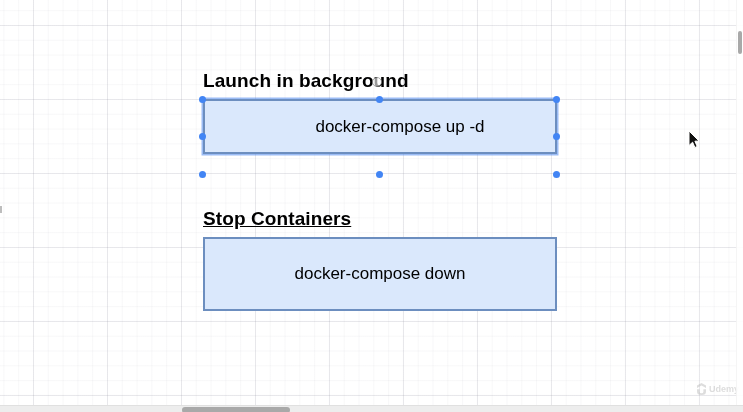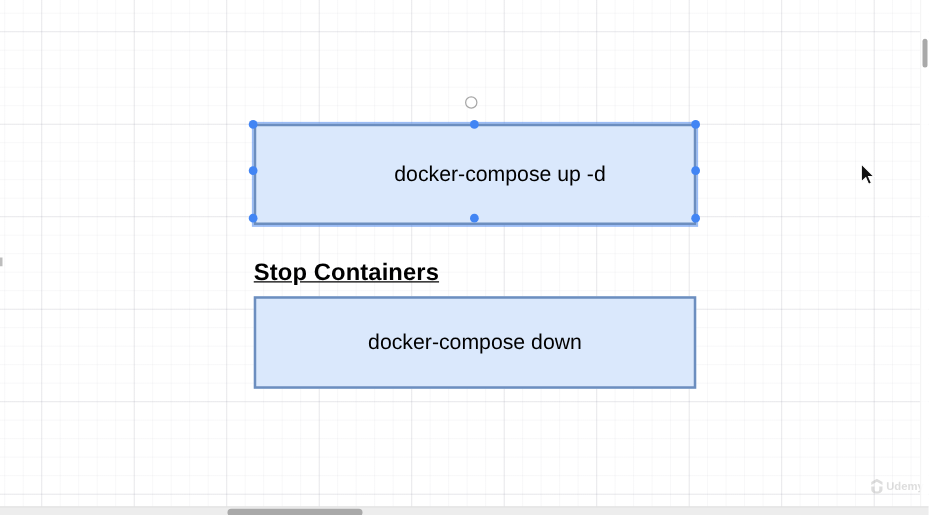--- a/index.html
+++ b/index.html
@@ -37,21 +37,21 @@
     left: 203px;
     width: 354px;
     background: #dae8fc;
     border: 2px solid #6c8ebf;
     display: flex;
     align-items: center;
     justify-content: center;
     font-size: 17px;
     color: #000000;
   }
-  .node-1 { top: 99px;  height: 81px; box-shadow: 0 0 0 1.5px rgba(72,133,237,0.55); padding-left: 40px; }
+  .node-1 { top: 99px;  height: 55px; box-shadow: 0 0 0 1.5px rgba(72,133,237,0.55); padding-left: 40px; }
   .node-2 { top: 237px; height: 74px; }
   .handle {
     position: absolute;
     width: 7px; height: 7px;
     border-radius: 50%;
     margin-left: -4px; margin-top: -4px;
     z-index: 5;
   }
   .rotation-handle {
     position: absolute;
@@ -119,20 +119,21 @@
     font-size: 9px;
     font-weight: bold;
     color: #b5b5b5;
   }
 </style>
 </head>
 <body>
 
 <div class="canvas">
 
+  <div class="shape-heading heading-1">Launch in background</div>
 
   <span class="rotation-handle"></span>
 
   <div class="node node-1">
     <span>docker-compose up -d</span>
   </div>
 
   <span class="handle" style="left:203px;top:100px;background:#4285f4;"></span>
   <span class="handle" style="left:380px;top:100px;background:#4285f4;"></span>
   <span class="handle" style="left:557px;top:100px;background:#4285f4;"></span>

